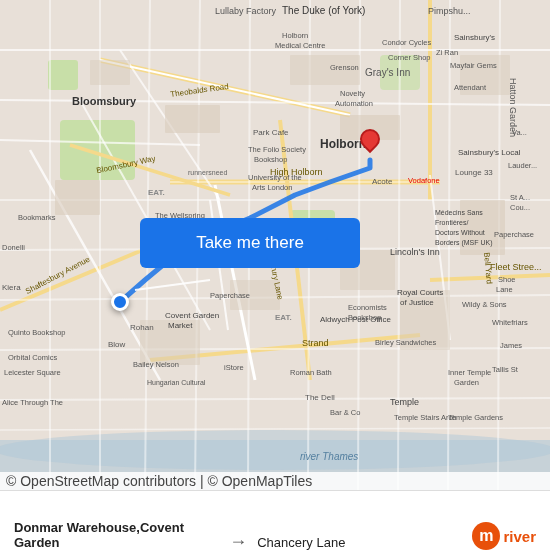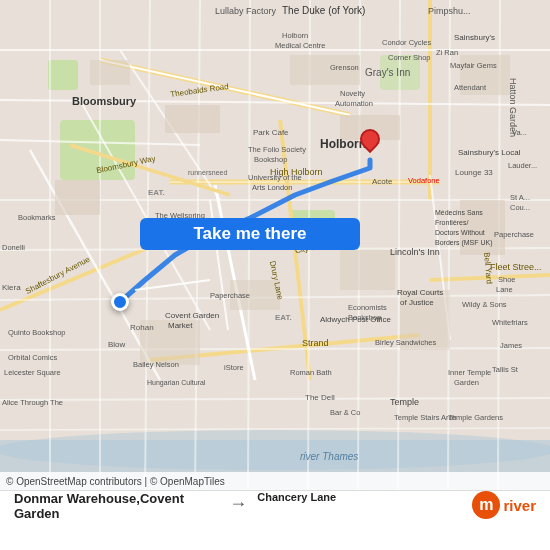--- a/index.html
+++ b/index.html
@@ -12,77 +12,77 @@
       overflow: hidden;
       background: #e8e0d8;
     }
 
     
     .take-me-there {
       position: absolute;
       top: 218px;
       left: 140px;
       width: 220px;
-      height: 32px;
+      height: 50px;
       background: #1a73e8;
       color: white;
       font-size: 17px;
-      font-weight: bold;
+      font-weight: normal;
       border: none;
       border-radius: 6px;
       cursor: pointer;
       z-index: 20;
       display: flex;
       align-items: center;
       justify-content: center;
     }
 
     
     .attribution {
       position: absolute;
       bottom: 0;
       left: 0;
       right: 0;
       height: 18px;
       background: rgba(255,255,255,0.85);
-      font-size: 10px;
+      font-size: 14px;
       color: #444;
       display: flex;
       align-items: center;
       padding: 4px 6px;
       z-index: 10;
     }
 
     
     .bottom-bar {
       width: 550px;
       height: 60px;
       background: #ffffff;
       display: flex;
-      align-items: flex-start;
+      align-items: flex-end;
       padding: 0 14px;
       gap: 10px;
       border-top: 1px solid #ddd;
     }
 
     .route-from {
       font-size: 13px;
       font-weight: 600;
       color: #222;
       flex: 1;
     }
 
     .arrow-icon {
       font-size: 18px;
       color: #555;
     }
 
     .route-to {
-      font-size: 11px;
-      font-weight: 700;
+      font-size: 13px;
+      font-weight: 400;
       color: #222;
       flex: 1;
     }
 
     .moovit-logo {
       display: flex;
       align-items: center;
       gap: 3px;
       font-size: 15px;
       font-weight: bold;

